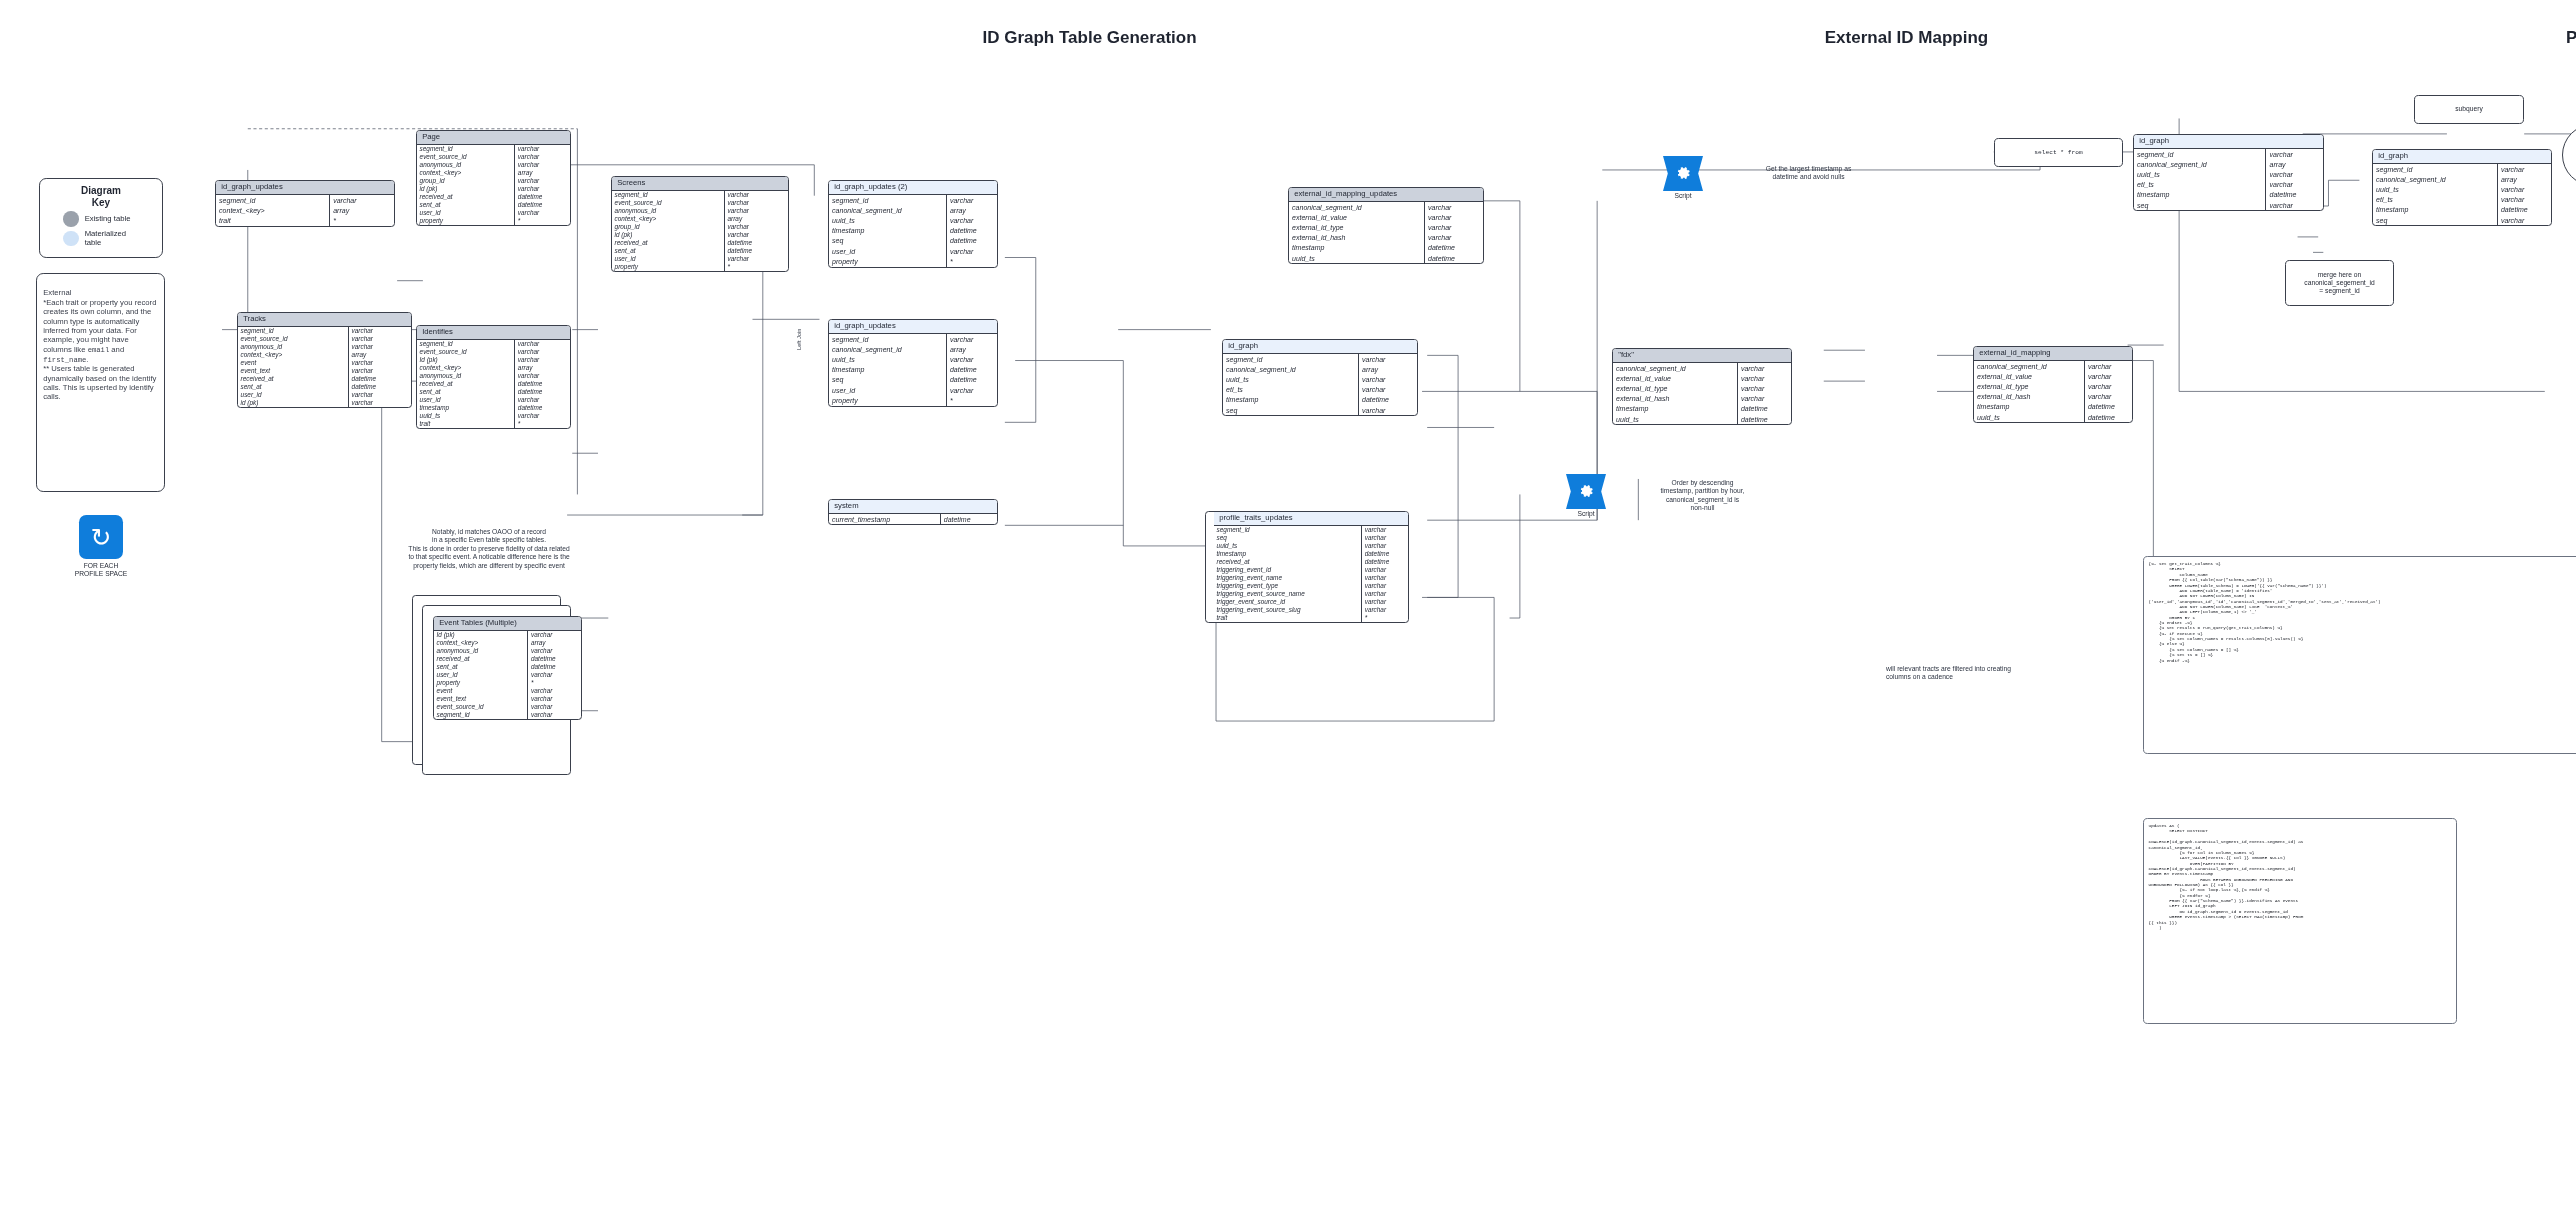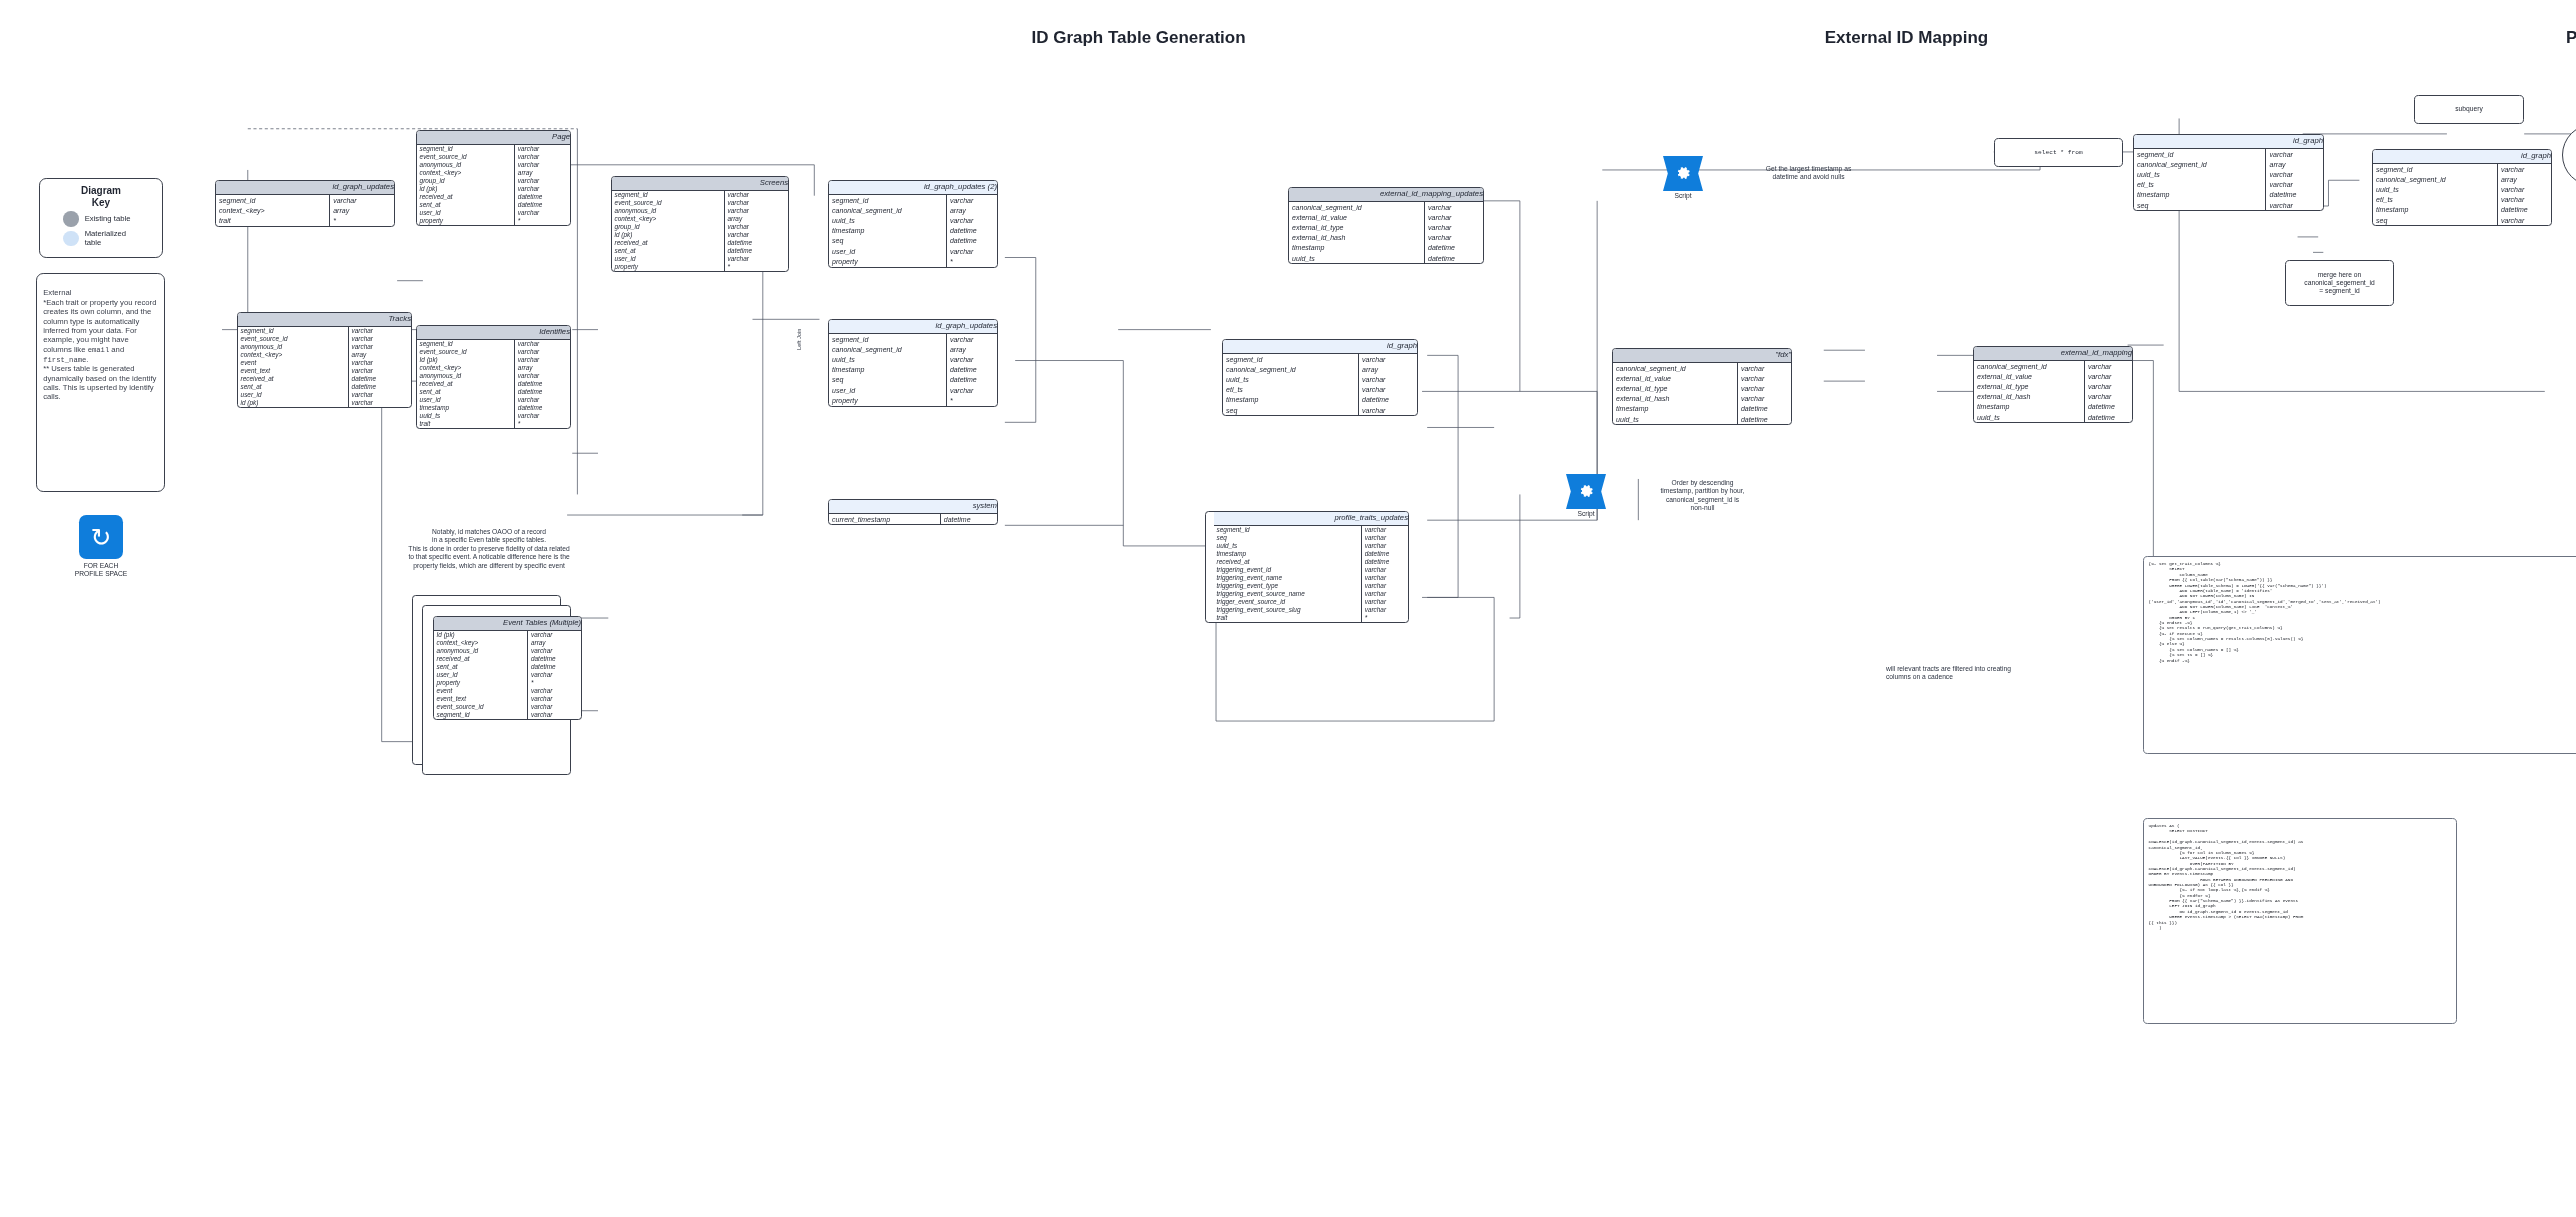--- a/index.html
+++ b/index.html
@@ -25,28 +25,26 @@
   
   .tbl{
     position:absolute;
     border:0.8px solid #3a3f4b;
     border-radius:3.6px;
     background:#ffffff;
     overflow:hidden;
     box-sizing:border-box;
   }
   .tbl .hdr{
-    font-style:italic;
     font-size:7.7px;
     padding:2.1px 0 2.1px 5.2px;
     border-bottom:0.5px solid #3a3f4b;
     background:#ccd2dc;
     white-space:nowrap;
     line-height:1.15;
-    text-align:right;
   }
   .tbl.mat .hdr{background:#e9f1fc;}
   .tbl .rows{display:table; width:100%; border-collapse:collapse;}
   .tbl .row{display:table-row;}
   .tbl .c1,.tbl .c2{
     display:table-cell;
     font-style:italic;
     font-size:7px;
     padding:0.5px 2.1px 0.5px 3.1px;
     vertical-align:top;
@@ -223,21 +221,21 @@
     <path d="M5890 420 L5890 560"></path>
     <path d="M6070 960 L6040 960 L6040 1400 L6070 1400"></path>
     <path d="M6080 700 L6040 700"></path>
     <path d="M6060 880 L6030 880"></path>
     <path d="M5460 660 L5980 660"></path>
     <path d="M5920 250 L6000 250 L6000 620"></path>
     <path d="M3180 930 L3180 1010"></path>
     <path d="M4490 490 L4510 490"></path>
   </svg>
 
-  <div class="section-title" style="left:994px;top:28px;width:289px;">ID Graph Table Generation</div>
+  <div class="section-title" style="left:945px;top:28px;width:289px;">ID Graph Table Generation</div>
   <div class="section-title" style="left:1762px;top:28px;width:289px;">External ID Mapping</div>
   <div class="section-title" style="left:2504px;top:28px;width:227px;">Profile Traits</div>
 
   <div class="card" style="left:39px;top:178px;width:124px;height:80px;">
     <div class="legend-title">
       <span>Diagram</span><br><span>Key</span>
     </div>
     <div class="legend-row">
       <span class="swatch existing"></span>
       <span class="legend-label">Existing table</span>

